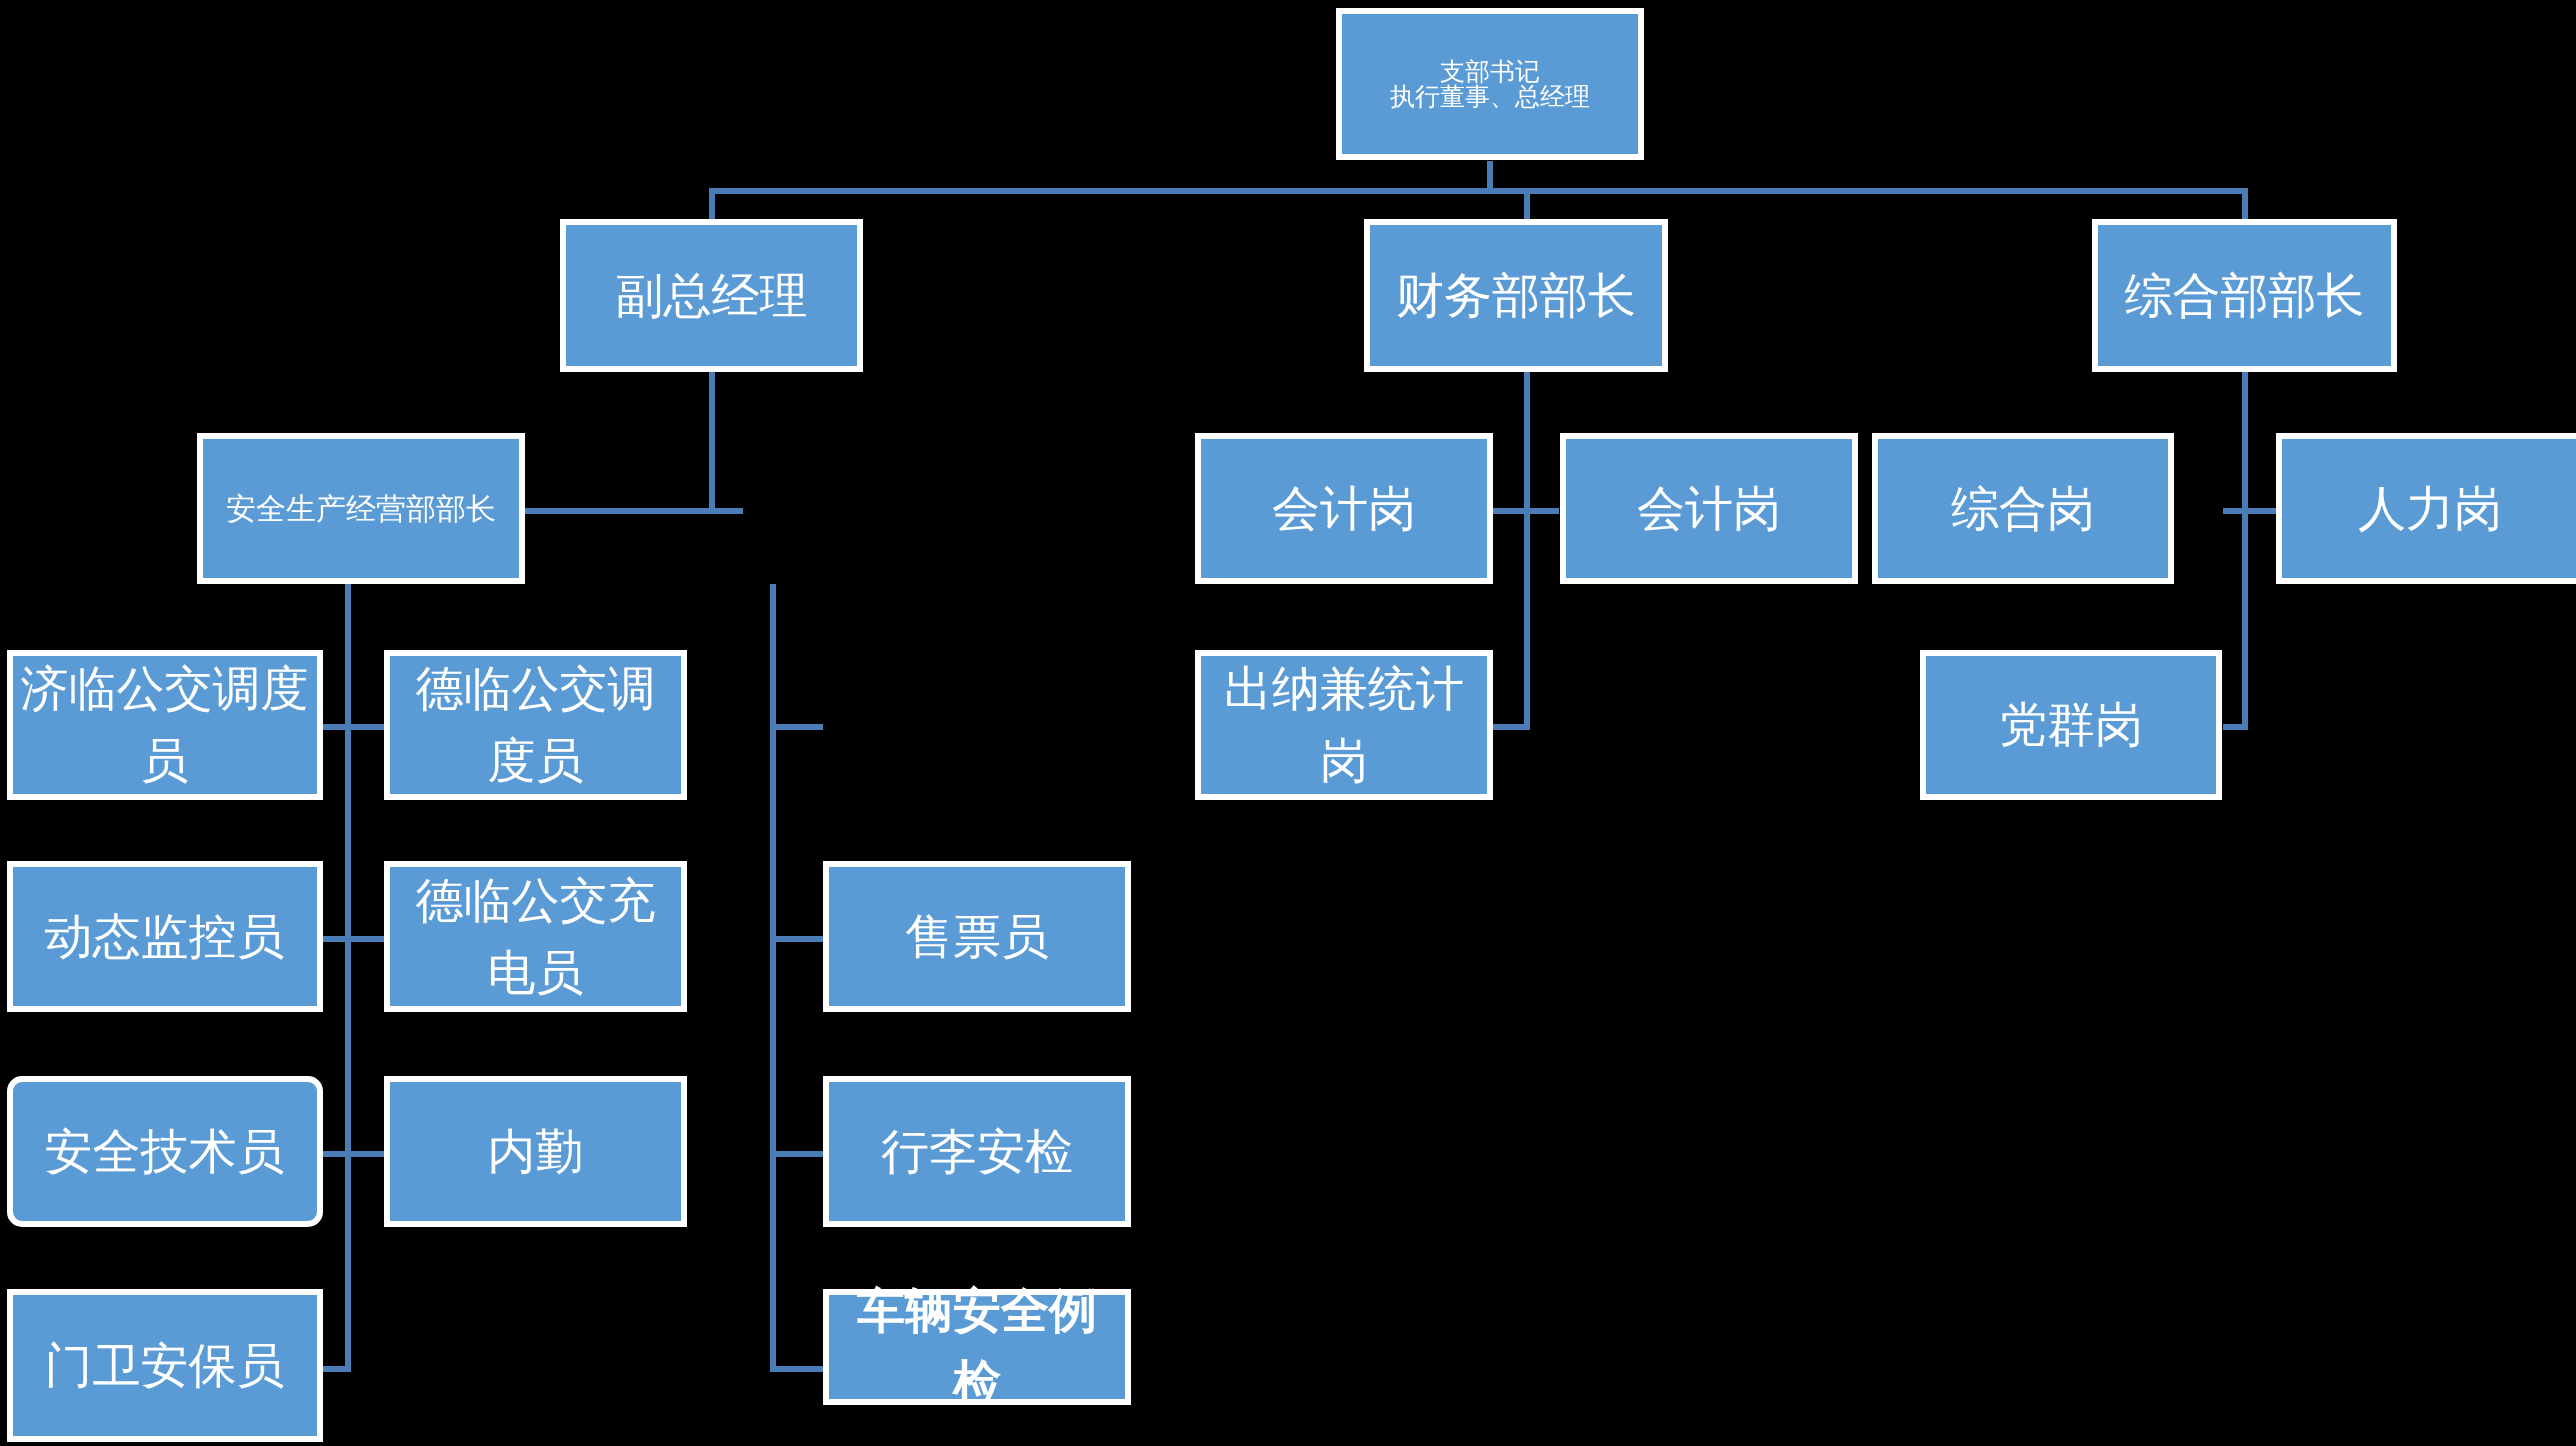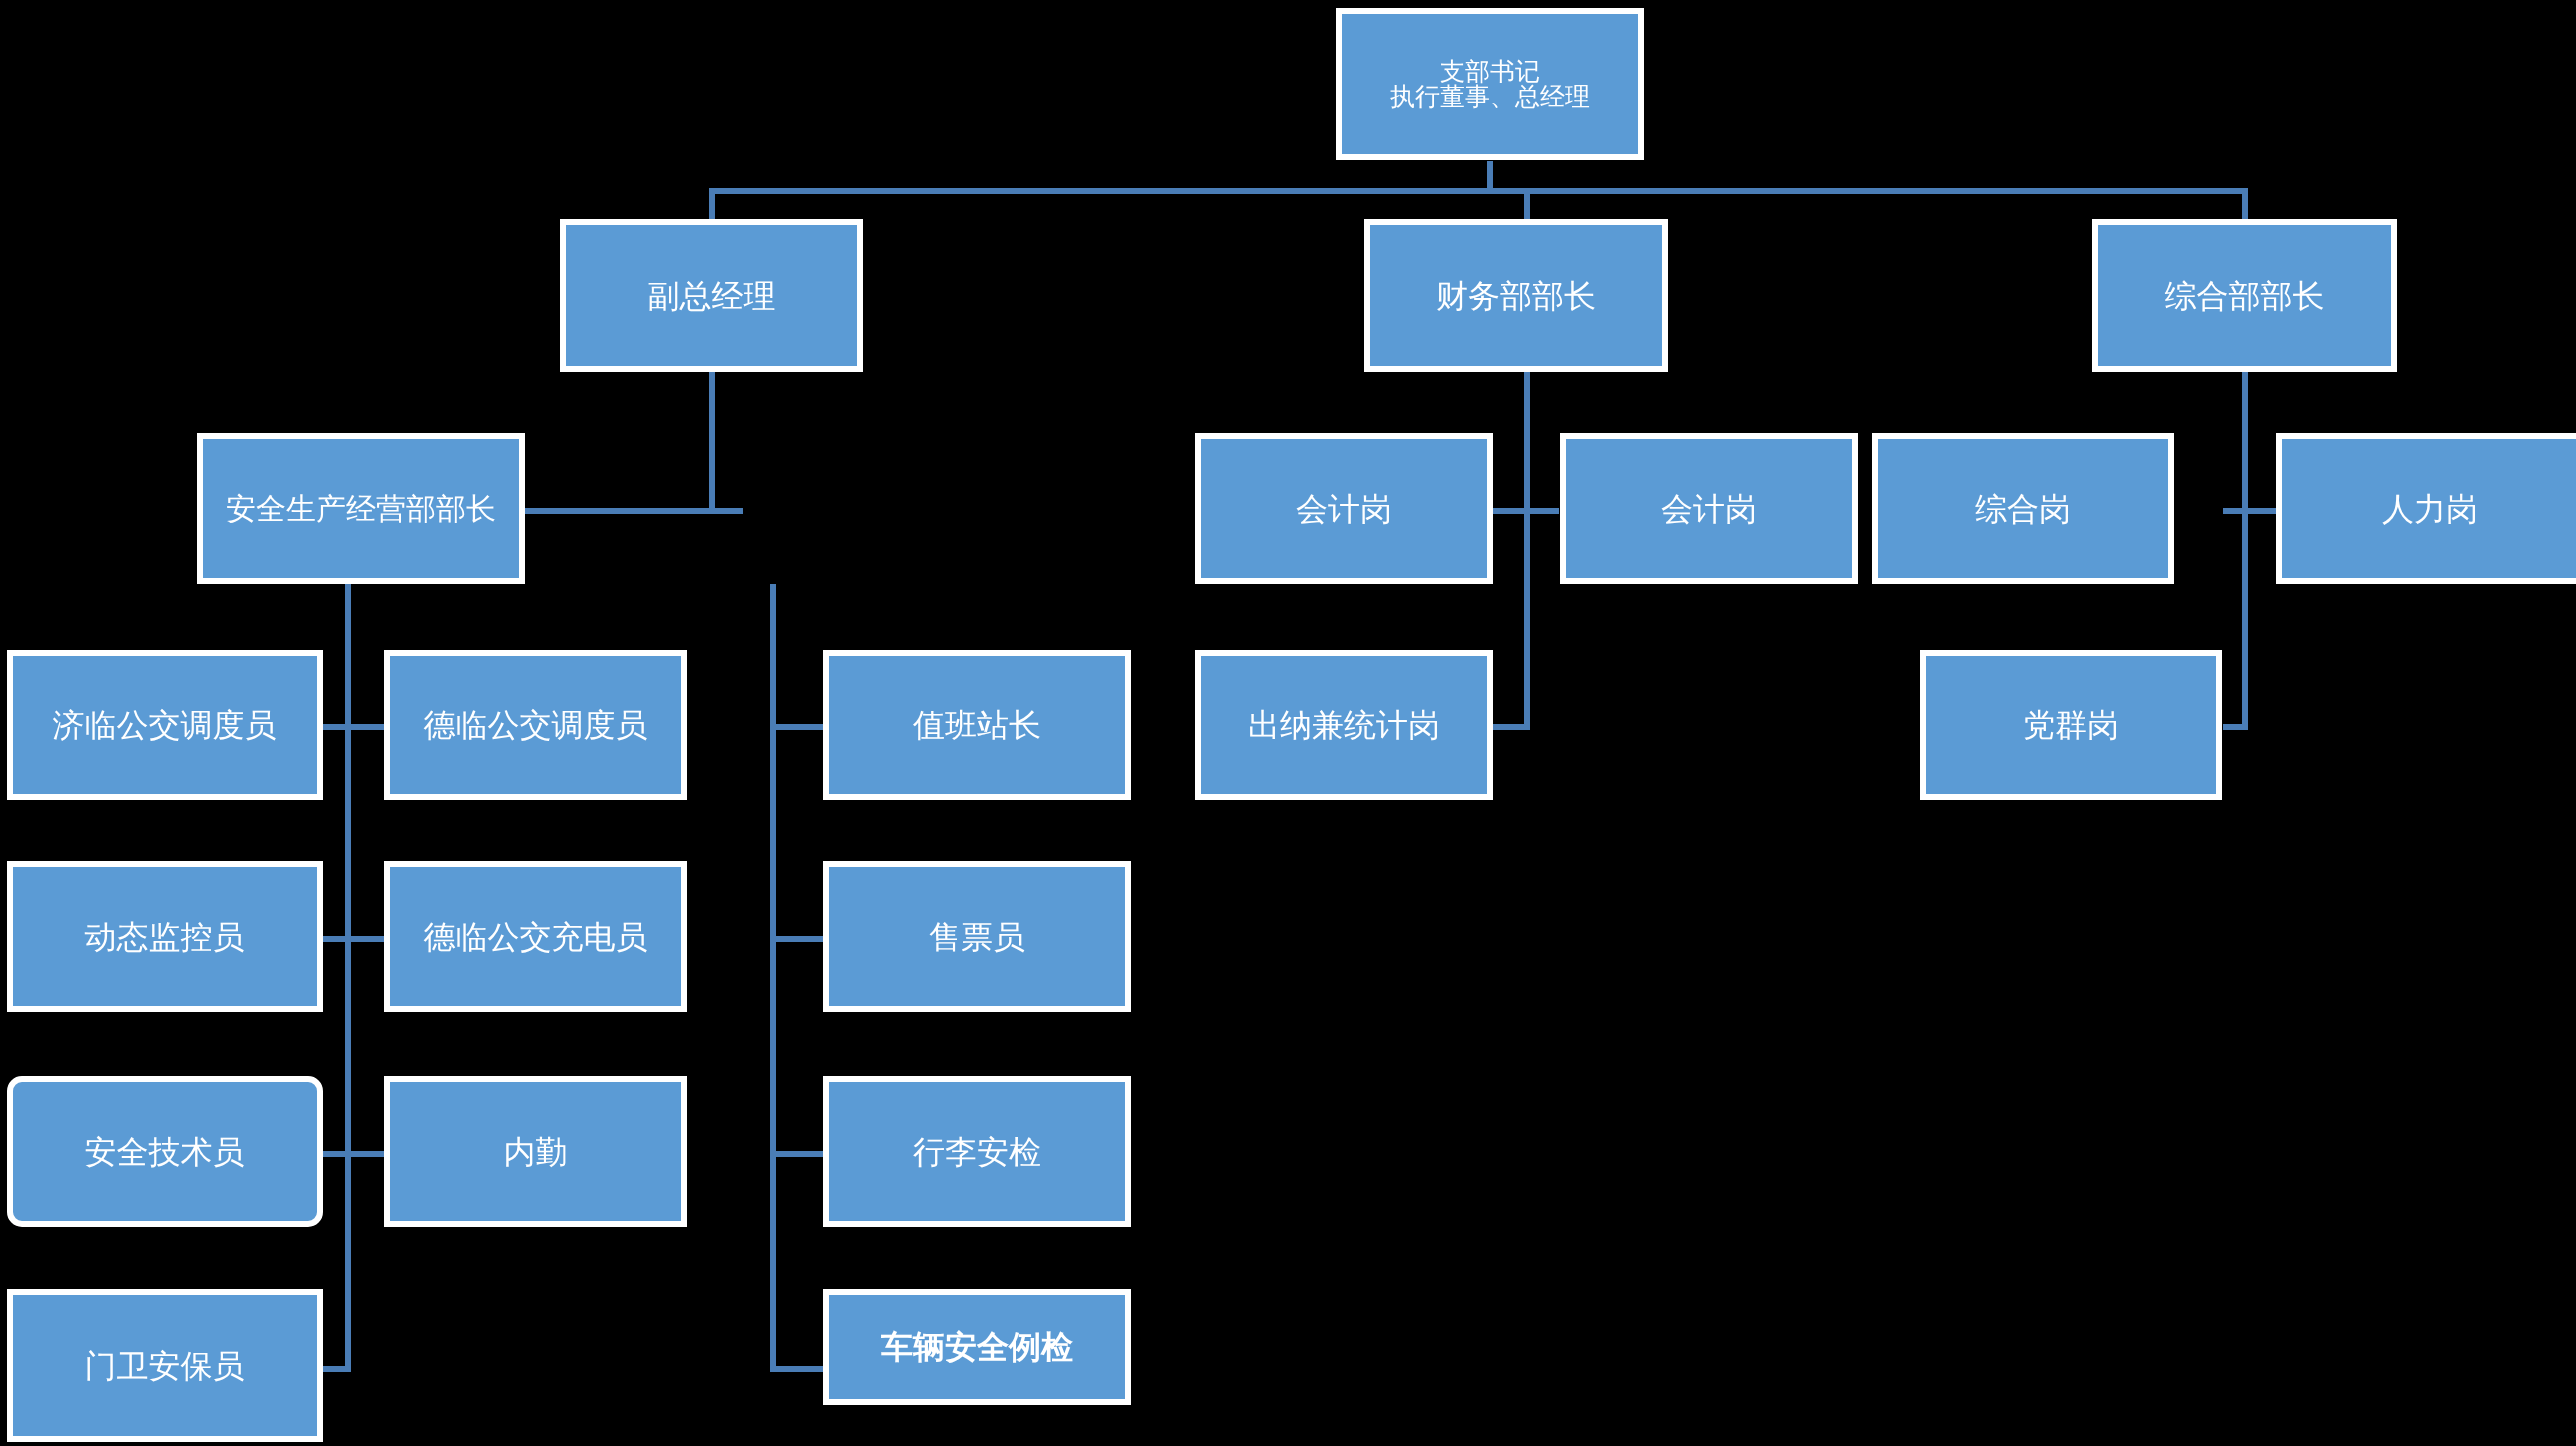--- a/index.html
+++ b/index.html
@@ -24,21 +24,21 @@
   .node {
     position: absolute;
     box-sizing: border-box;
     background: var(--node_fill);
     border: 6.6px solid var(--node_border);
     color: var(--text);
     display: flex;
     align-items: center;
     justify-content: center;
     text-align: center;
-    font-size: 32px;
+    font-size: 48px;
     line-height: 1.5;
     padding: 0 5px;
   }
   .node--root {
     font-size: 25px;
     flex-direction: column;
     line-height: 1.0;
   }
   .node--wrap {
     font-size: 30px;
@@ -110,23 +110,20 @@
   <div class="node" style="left:2276px; top:433px; width:308px; height:151px;">
     <span class="label">人力岗</span>
   </div>
 
   <div class="node" style="left:6.6px; top:650px; width:316px; height:150px;">
     <span class="label">济临公交调度员</span>
   </div>
   <div class="node" style="left:384px; top:650px; width:303px; height:150px;">
     <span class="label">德临公交调度员</span>
   </div>
-  <div class="node" style="left:823px; top:650px; width:308px; height:150px;">
-    <span class="label">值班站长</span>
-  </div>
   <div class="node" style="left:1195px; top:650px; width:298px; height:150px;">
     <span class="label">出纳兼统计岗</span>
   </div>
   <div class="node" style="left:1920px; top:650px; width:302px; height:150px;">
     <span class="label">党群岗</span>
   </div>
 
   <div class="node" style="left:6.6px; top:861px; width:316px; height:151px;">
     <span class="label">动态监控员</span>
   </div>

